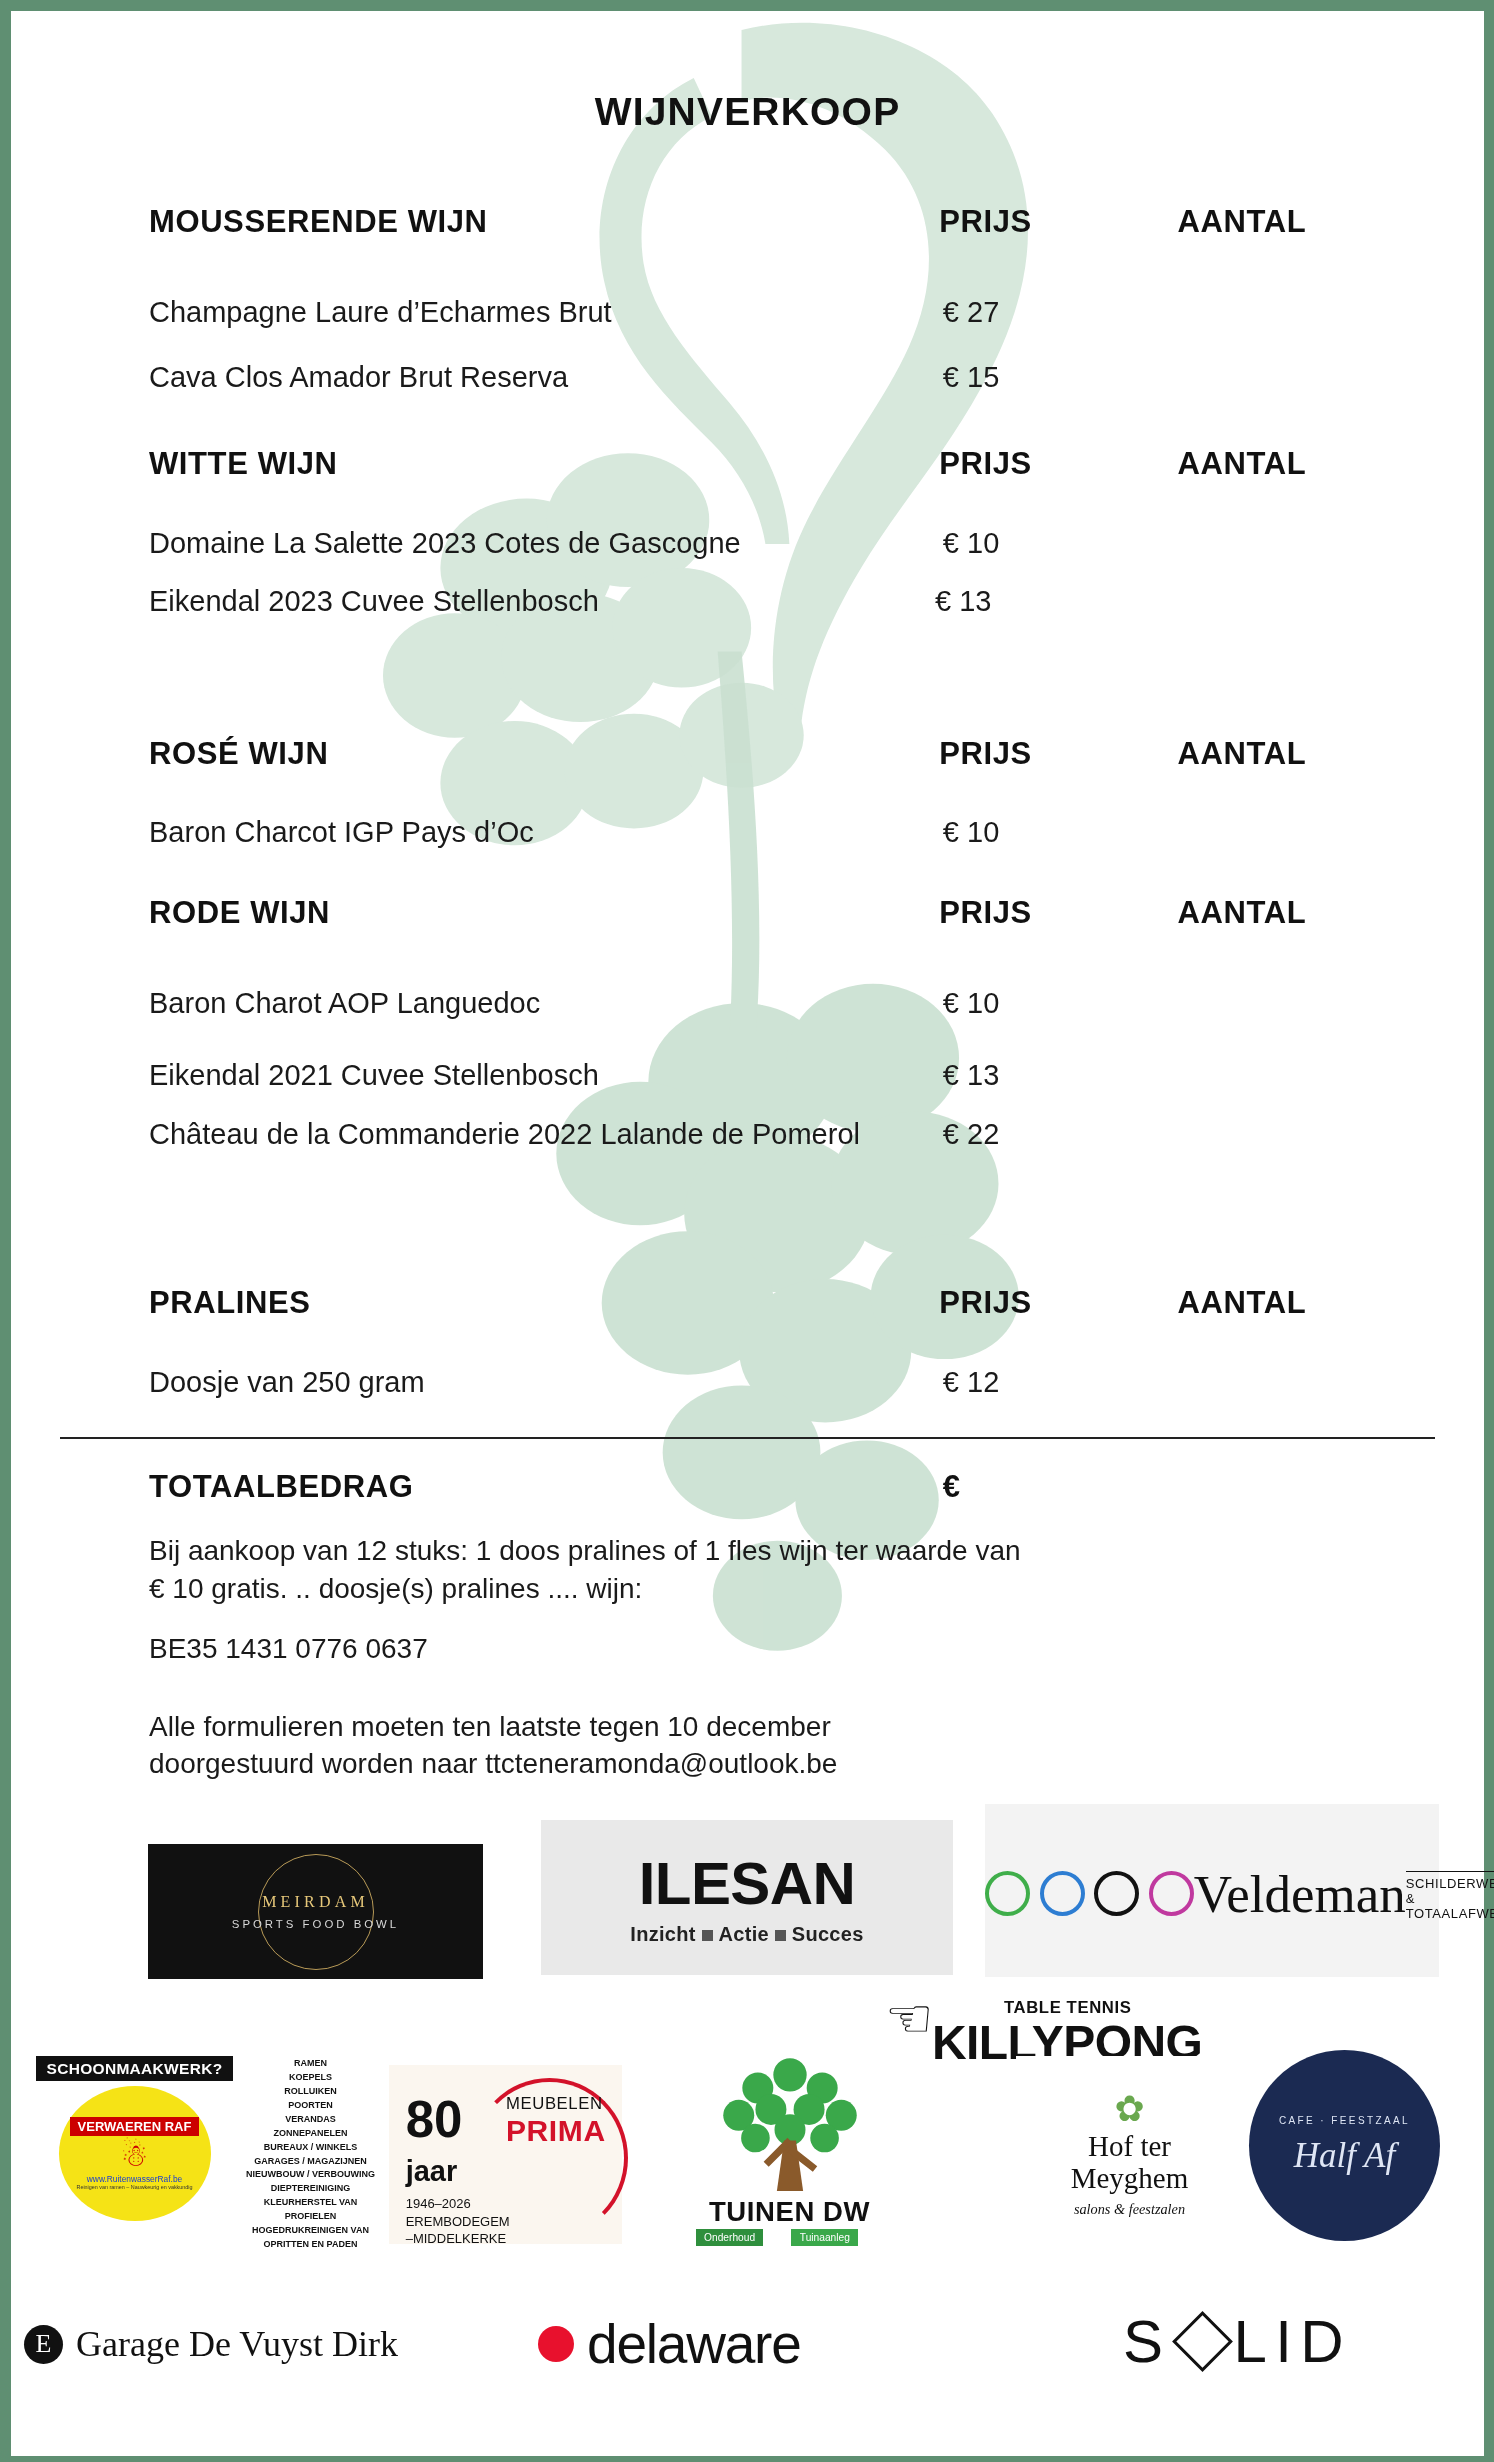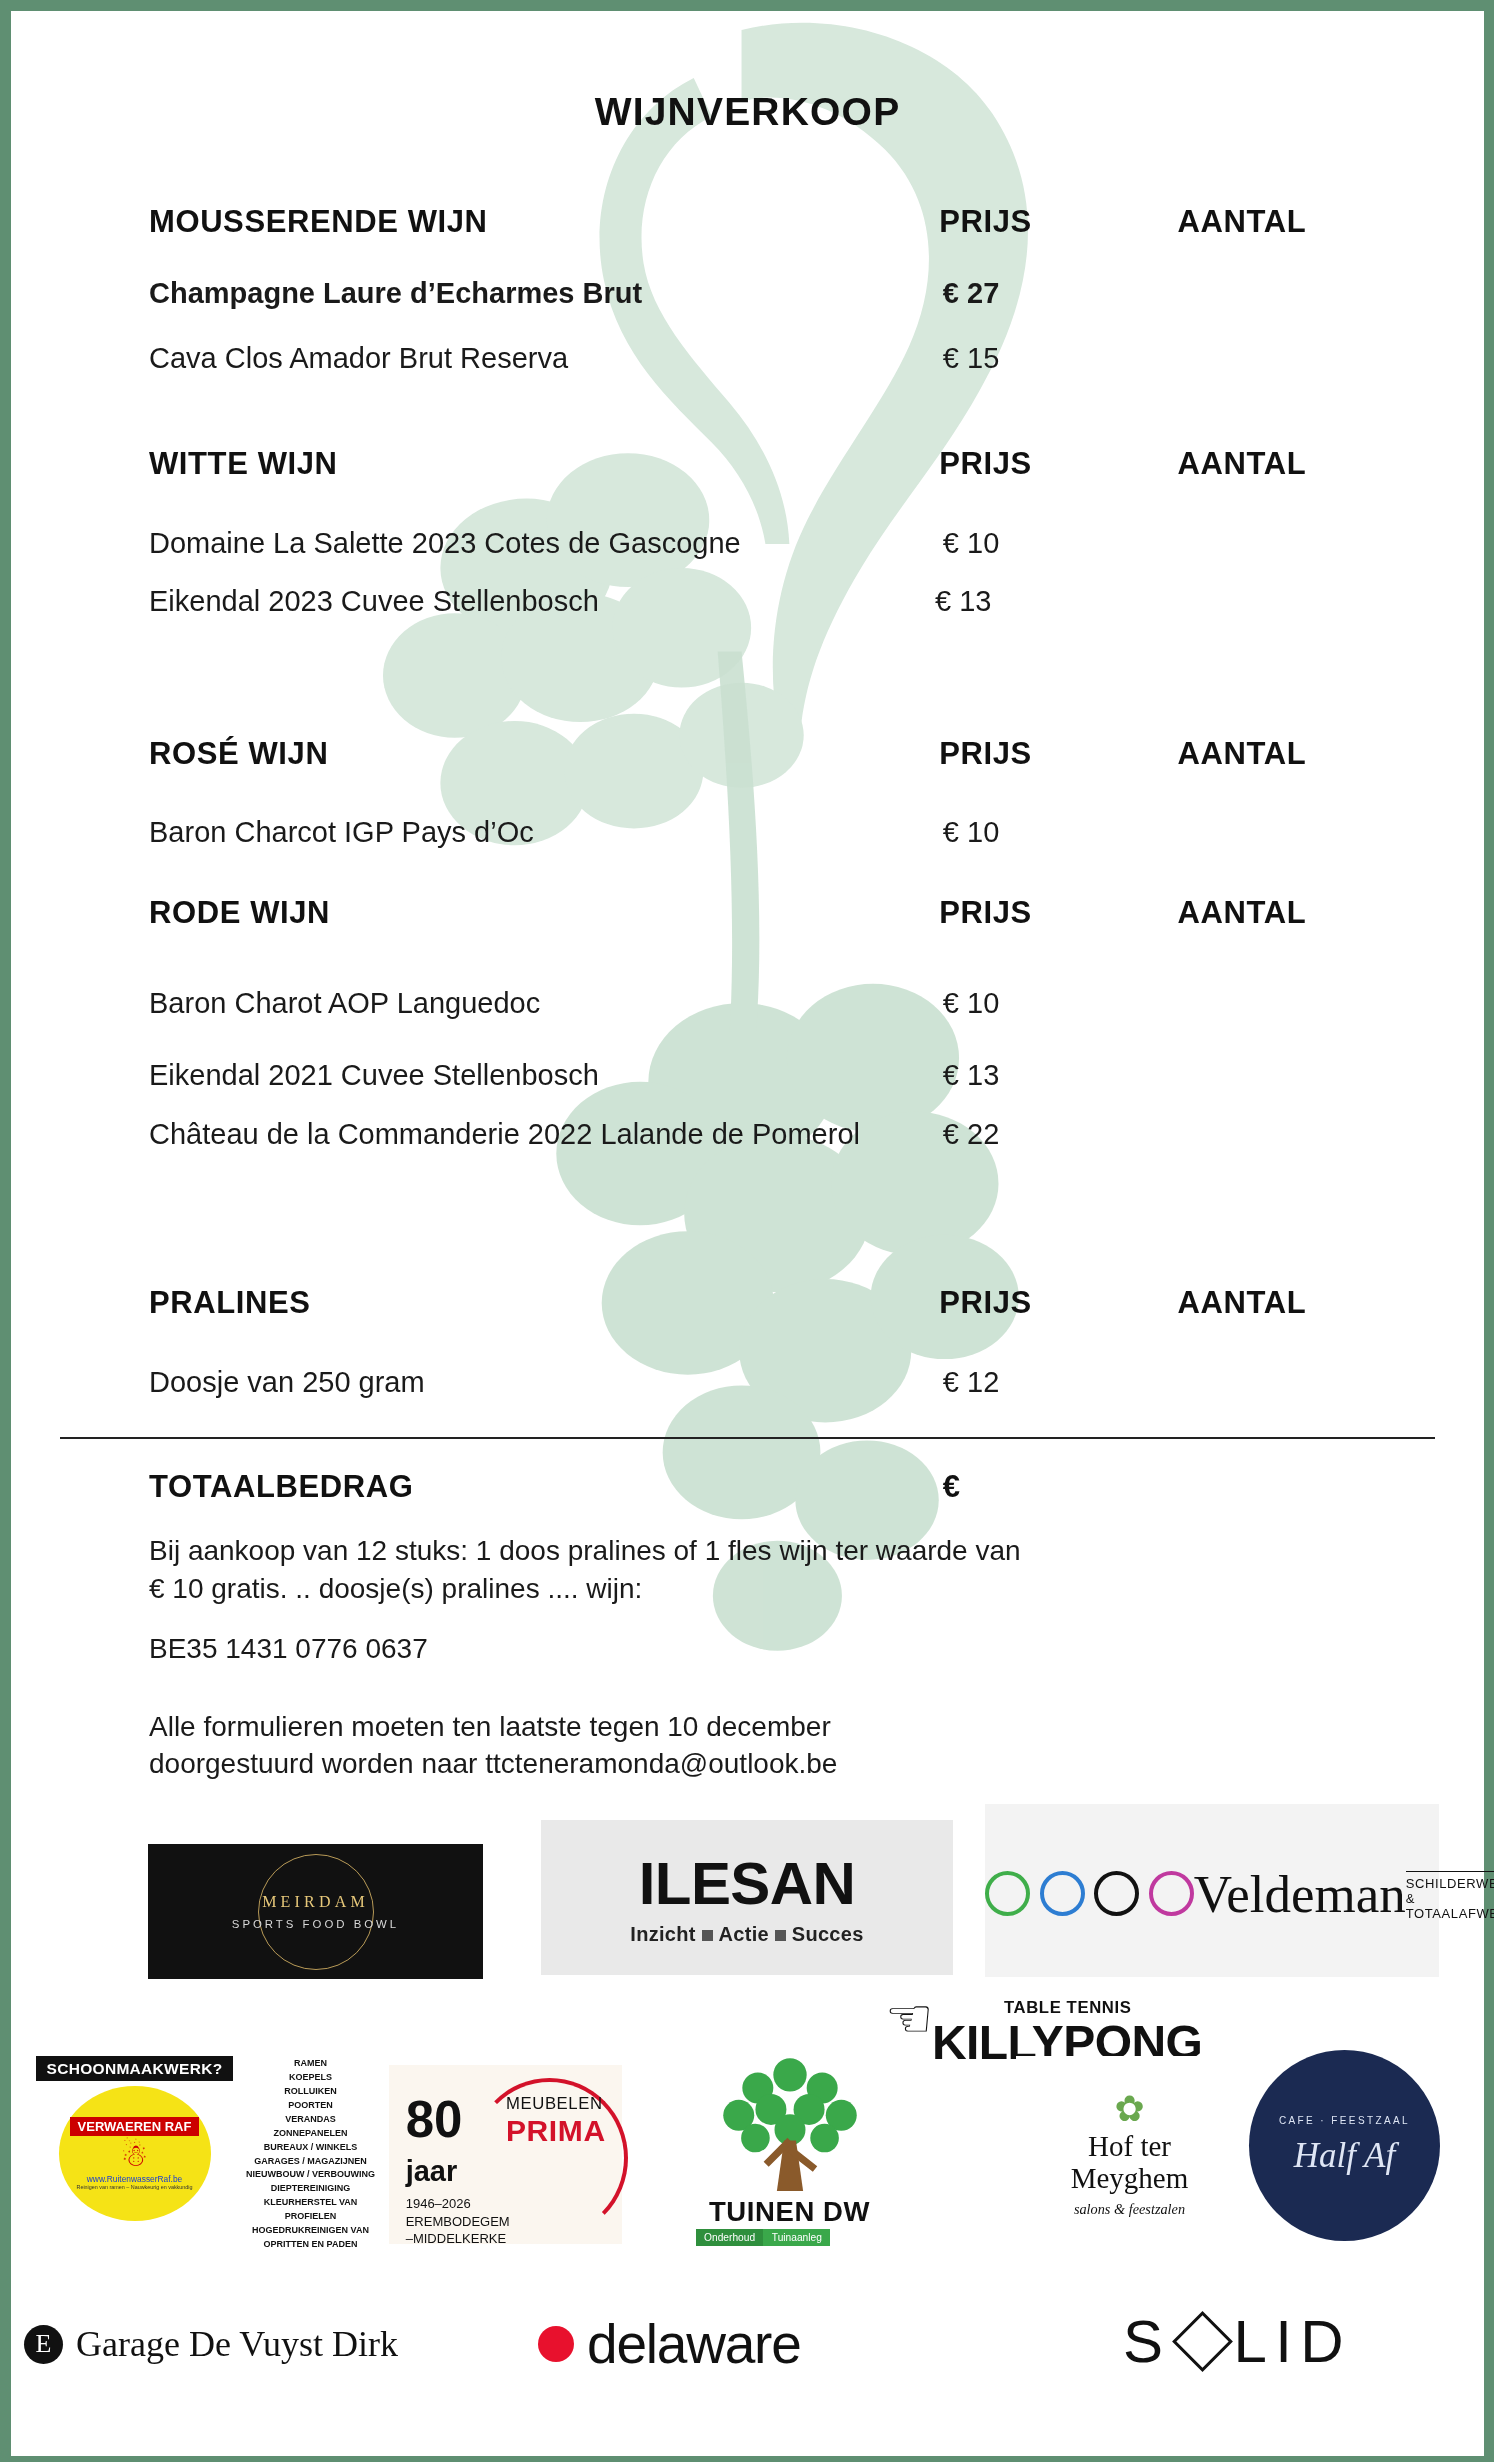--- a/index.html
+++ b/index.html
@@ -171,21 +171,21 @@
     border-left-color:transparent; border-bottom-color:transparent;
   }
 
   
   .tuinen { left:679px; top:2045px; width:221px; height:215px; background:#fff; }
   .tuinen .tree { position:absolute; left:50%; top:6px; transform:translateX(-50%); }
   .tuinen .tname { position:absolute; left:0; top:151px; width:221px; text-align:center; font-size:27.5px; font-weight:bold; color:#111; letter-spacing:0.6px; }
   .tuinen .tbar { position:absolute; left:16.7px; top:184px; display:flex; }
   .tuinen .tbar div { font-size:10.2px; color:#fff; padding:3px 8.4px; }
   .tuinen .tbar .a { background:#2f8f3d; }
-  .tuinen .tbar .b { background:#3aa84a; }
+  .tuinen .tbar .b { background:#3aa84a;margin-left:28px; }
 
   
   .killy { left:795px; top:1991px; width:418px; height:102px; background:transparent; }
   .killy .tt { position:absolute; left:209px; top:7.2px; font-size:16.7px; font-weight:bold; color:#111; letter-spacing:0.6px; }
   .killy .kp { position:absolute; left:137px; top:24px; font-size:48px; font-weight:bold; color:#111; letter-spacing:-0.6px; }
   .killy .tf { position:absolute; left:338px; top:72px; font-size:13px; color:#111; background:#cfe8f5; padding:1.2px 4.8px; }
   .killy .player { position:absolute; left:90px; top:0px; font-size:54px; color:#111; line-height:1; }
 
   
   .hof { left:1016px; top:2056px; width:227px; height:197px; background:#fff; display:flex; flex-direction:column; align-items:center; justify-content:center; }
@@ -273,21 +273,21 @@
     </svg>
 
     <div class="doc-title">WIJNVERKOOP</div>
 
     <div class="section" style="top:203px;">
       <div class="row cat-row">
         <div class="c-name">MOUSSERENDE WIJN</div>
         <div class="c-price">PRIJS</div>
         <div class="c-amount">AANTAL</div>
       </div>
-      <div class="row item-row" style="margin-top:35px;font-weight:bold;">
+      <div class="row item-row" style="margin-top:54px;">
         <div class="c-name">Champagne Laure d’Echarmes Brut</div>
         <div class="c-price">€ 27</div>
         <div class="c-amount"></div>
       </div>
       <div class="row item-row" style="margin-top:30px;">
         <div class="c-name">Cava Clos Amador Brut Reserva</div>
         <div class="c-price">€ 15</div>
         <div class="c-amount"></div>
       </div>
     </div>

